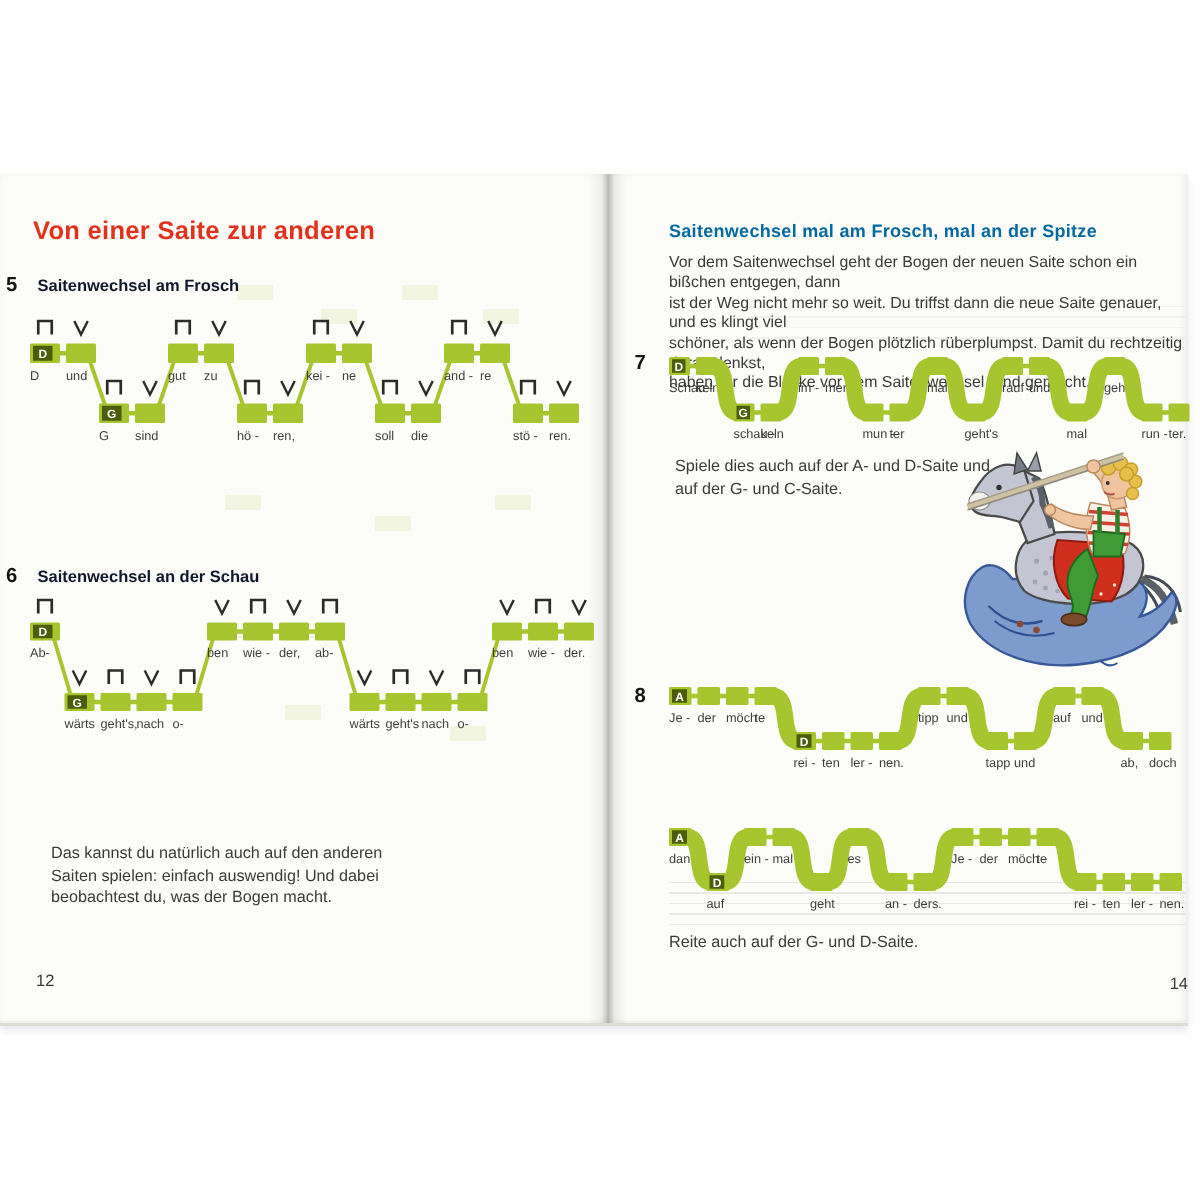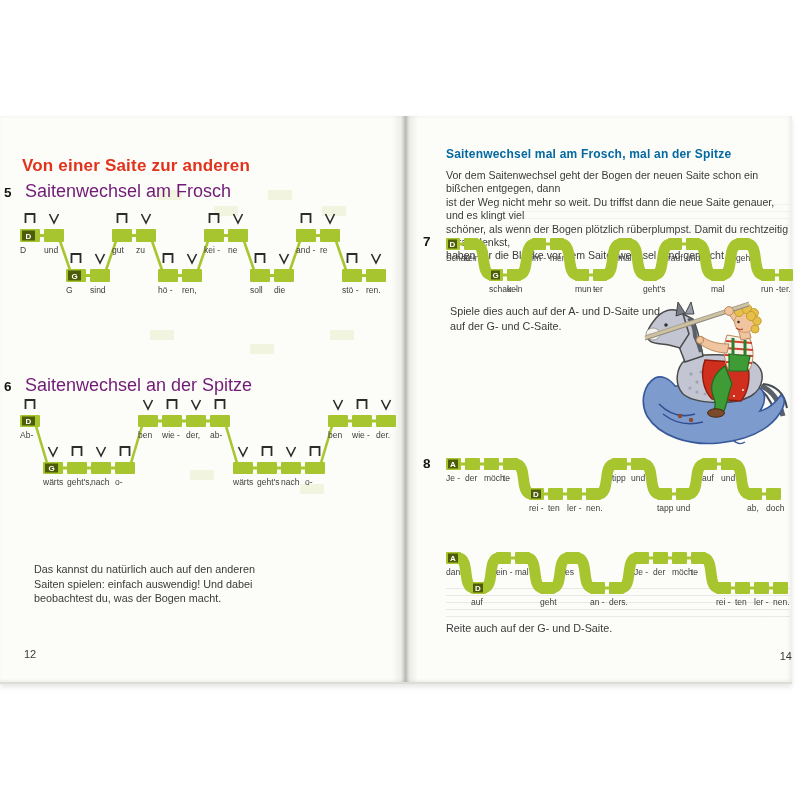--- a/index.html
+++ b/index.html
@@ -19,21 +19,21 @@
     position:absolute;left:392px;top:116px;width:26px;height:566px;
     background:linear-gradient(to right,
       rgba(110,110,100,0) 0%,
       rgba(110,110,100,0.10) 35%,
       rgba(80,80,72,0.38) 52%,
       rgba(110,110,100,0.12) 68%,
       rgba(110,110,100,0) 100%);
   }
   .abs{position:absolute;}
   .red-title{color:#e2321c;font-size:17px;font-weight:bold;letter-spacing:0.2px;}
-  .ex-head{font-size:18px;font-weight:normal;color:#701a75;}
+  .ex-head{font-size:11px;font-weight:bold;color:#0f172a;}
   .ex-num{font-size:13.5px;font-weight:bold;color:#151515;}
   .big-head{font-size:12px;font-weight:bold;color:#0369a1;letter-spacing:0.2px;}
   .body-text{font-size:10.6px;line-height:13.4px;color:#3a3a3a;}
   .note-text{font-size:10.8px;line-height:14.6px;color:#3a3a3a;}
   .pagenum{font-size:11px;color:#3a3a3a;}
   .ghost-block{position:absolute;background:rgba(167,197,47,0.12);border-radius:1px;}
   .ghost-staff{
     position:absolute;
     background:repeating-linear-gradient(to bottom, rgba(100,100,88,0.13) 0 1px, transparent 1px 7px);
   }
@@ -52,21 +52,21 @@
   <div class="ghost-block" style="left:322px;top:206px;width:24px;height:10px;"></div>
   <div class="ghost-block" style="left:150px;top:330px;width:24px;height:10px;"></div>
   <div class="ghost-block" style="left:250px;top:344px;width:24px;height:10px;"></div>
   <div class="ghost-block" style="left:330px;top:330px;width:24px;height:10px;"></div>
   <div class="ghost-block" style="left:190px;top:470px;width:24px;height:10px;"></div>
   <div class="ghost-block" style="left:300px;top:484px;width:24px;height:10px;"></div>
   <div class="ghost-staff" style="left:446px;top:588px;width:344px;height:30px;"></div>
   <div class="ghost-staff" style="left:500px;top:204px;width:290px;height:22px;opacity:.55;"></div>
 </div>
 
-<h1 class="abs red-title" style="left:22px;top:156px;margin:0;">Von einer Saite zur anderen</h1>
+<h1 class="abs red-title" style="left:22px;top:144px;margin:0;">Von einer Saite zur anderen</h1>
 
 <div class="abs" style="left:4px;top:181px;">
   <span class="ex-num">5</span>
   <span class="ex-head" style="margin-left:9px;">Saitenwechsel am Frosch</span>
 </div>
 <div class="abs" style="left:8px;top:206px;"><svg width="392" height="100" viewBox="0 0 392 100">
       <rect x="12" y="23" width="20" height="13" rx="1" fill="#a7c52f"></rect>
       <rect x="14" y="24.5" width="13" height="10" fill="#4c5c08"></rect>
       <text x="20.5" y="32.5" text-anchor="middle" font-size="8" font-weight="bold" fill="#fff">D</text>
       <path d="M 17.5 17 L 17.5 8 L 26.5 8 L 26.5 17" stroke="#2b2b2b" stroke-width="1.8" fill="none"></path>
@@ -130,21 +130,21 @@
       <path d="M 339.5 57 L 339.5 48 L 348.5 48 L 348.5 57" stroke="#2b2b2b" stroke-width="1.8" fill="none"></path>
       <text x="334" y="87" font-size="8.5" fill="#3d3d3d">stö -</text>
       <rect x="353" y="68" width="6" height="3" fill="#a7c52f"></rect>
       <rect x="358" y="63" width="20" height="13" rx="1" fill="#a7c52f"></rect>
       <path d="M 363.5 48 L 368 57 L 372.5 48" stroke="#2b2b2b" stroke-width="1.6" fill="none"></path>
       <text x="358" y="87" font-size="8.5" fill="#3d3d3d">ren.</text>
     </svg></div>
 
 <div class="abs" style="left:4px;top:375px;">
   <span class="ex-num">6</span>
-  <span class="ex-head" style="margin-left:9px;">Saitenwechsel an der Spitze</span>
+  <span class="ex-head" style="margin-left:9px;">Saitenwechsel an der Schau</span>
 </div>
 <div class="abs" style="left:8px;top:398px;"><svg width="392" height="104" viewBox="0 0 392 104">
       <rect x="12" y="17" width="20" height="12" rx="1" fill="#a7c52f"></rect>
       <rect x="14" y="18.5" width="13" height="9" fill="#4c5c08"></rect>
       <text x="20.5" y="26" text-anchor="middle" font-size="8" font-weight="bold" fill="#fff">D</text>
       <path d="M 17.5 11 L 17.5 2 L 26.5 2 L 26.5 11" stroke="#2b2b2b" stroke-width="1.8" fill="none"></path>
       <text x="12" y="40" font-size="8.5" fill="#3d3d3d">Ab-</text>
       <line x1="28" y1="28" x2="39" y2="65" stroke="#a7c52f" stroke-width="2.6"></line>
       <rect x="35" y="64" width="20" height="12" rx="1" fill="#a7c52f"></rect>
       <rect x="37" y="65.5" width="13" height="9" fill="#4c5c08"></rect>

